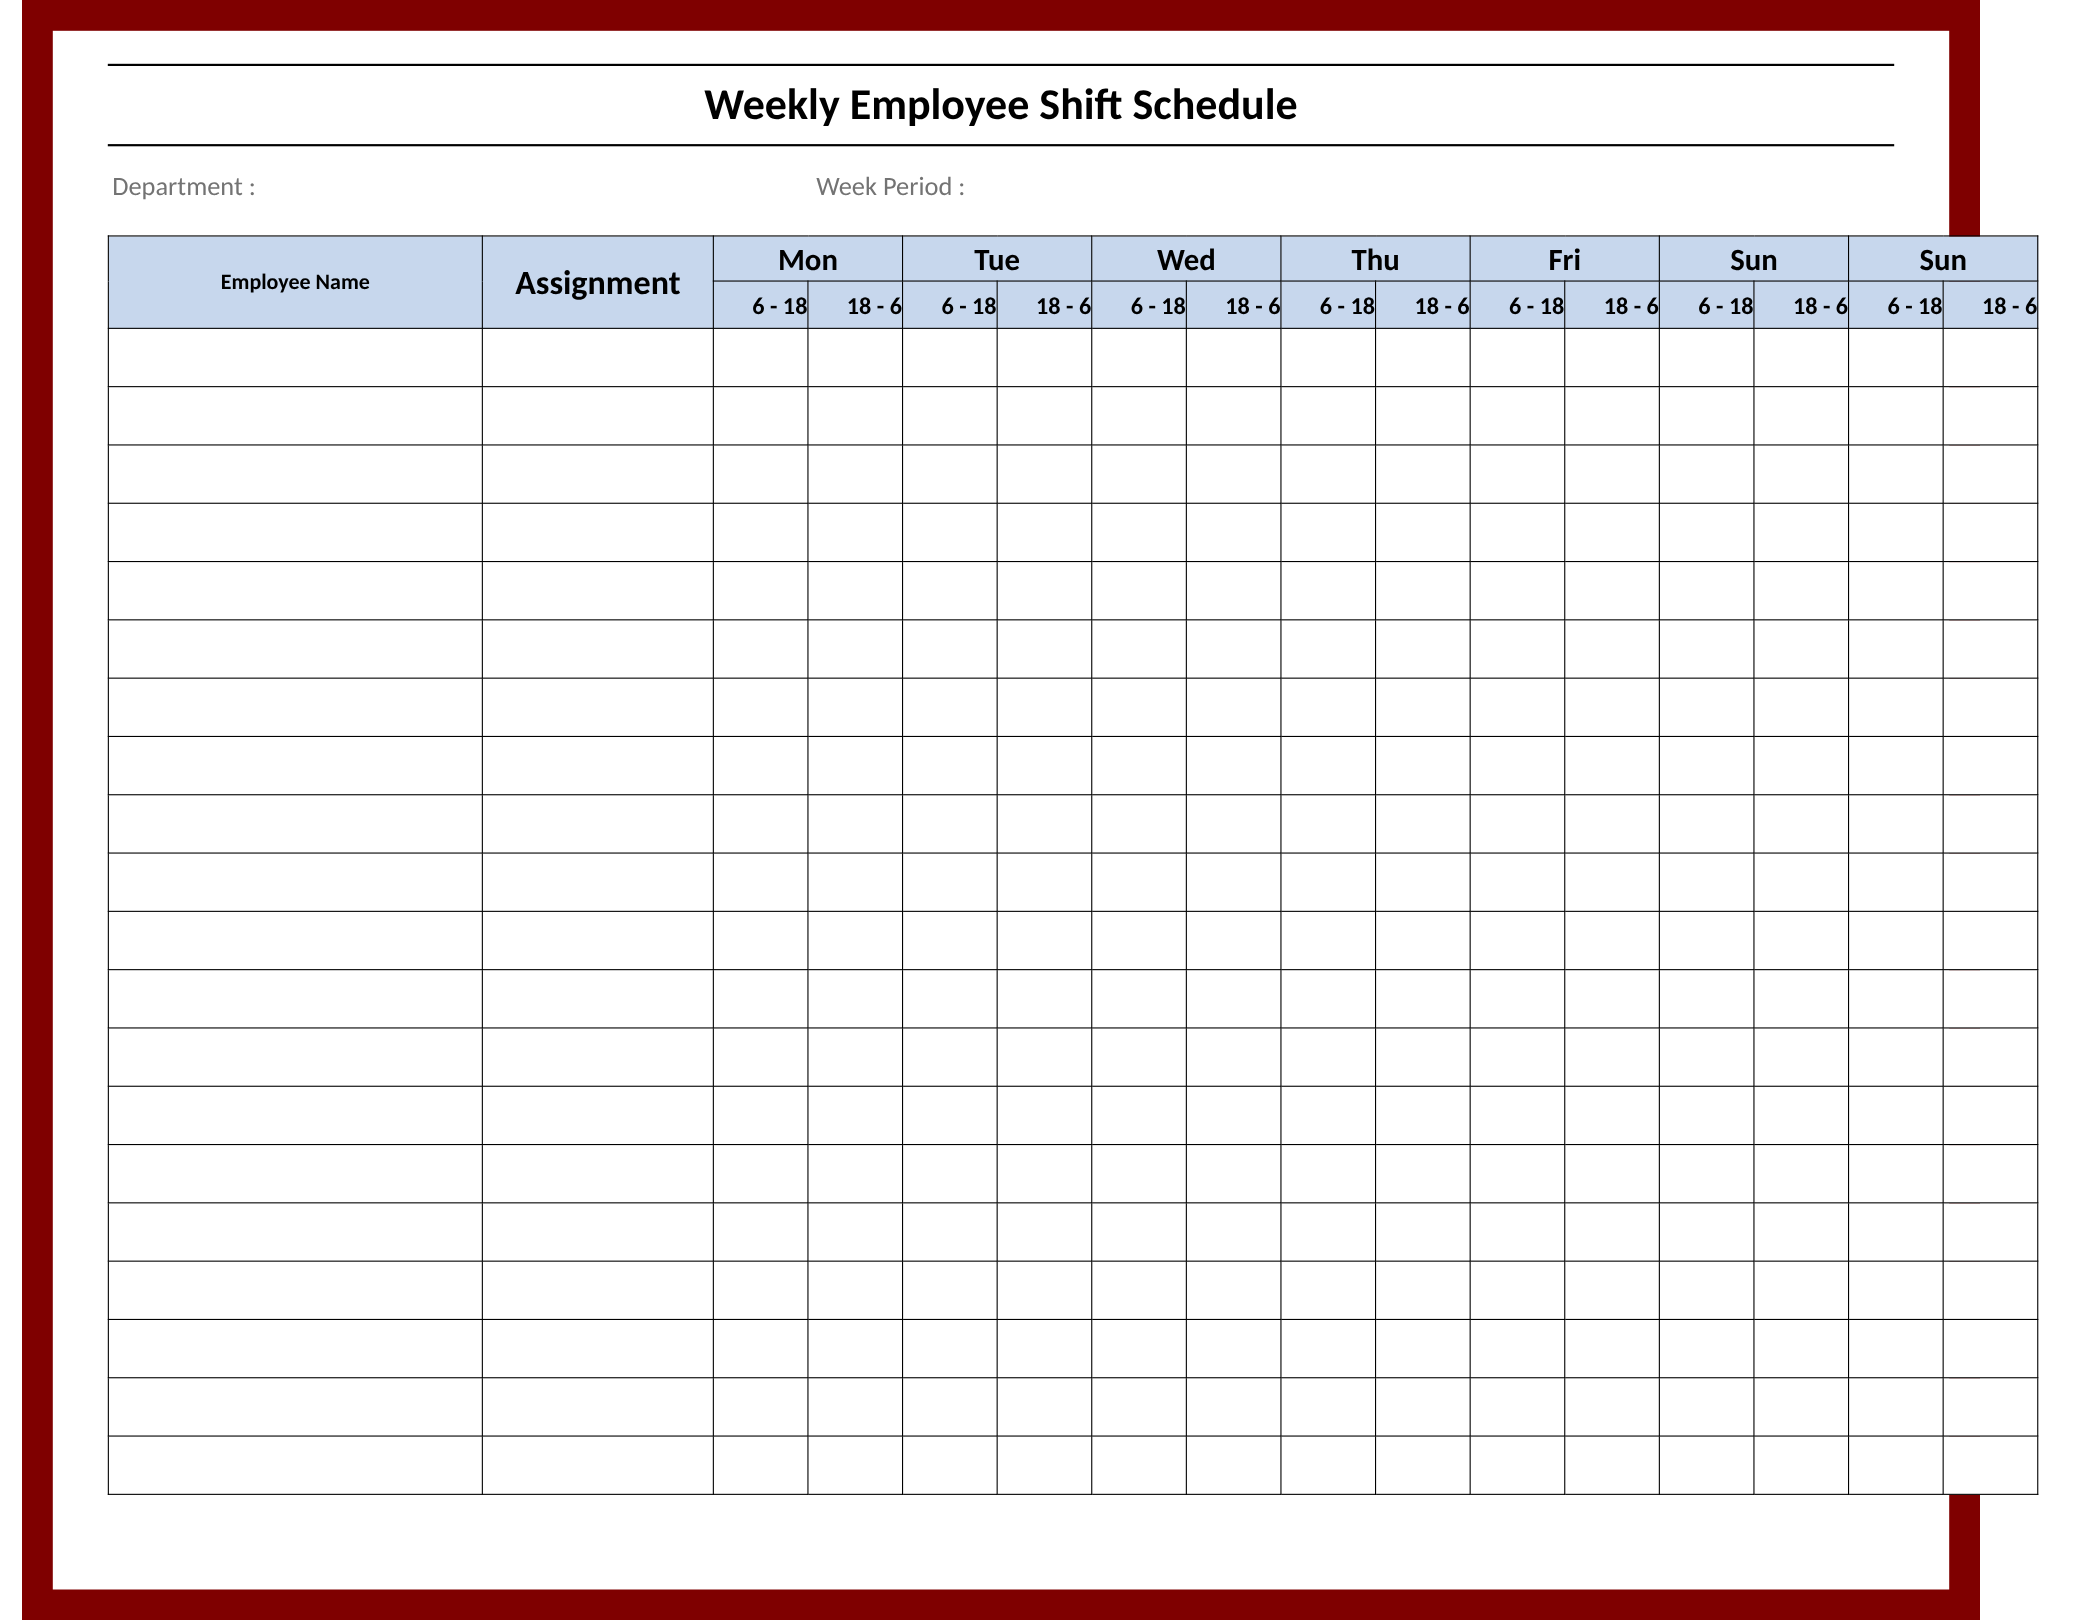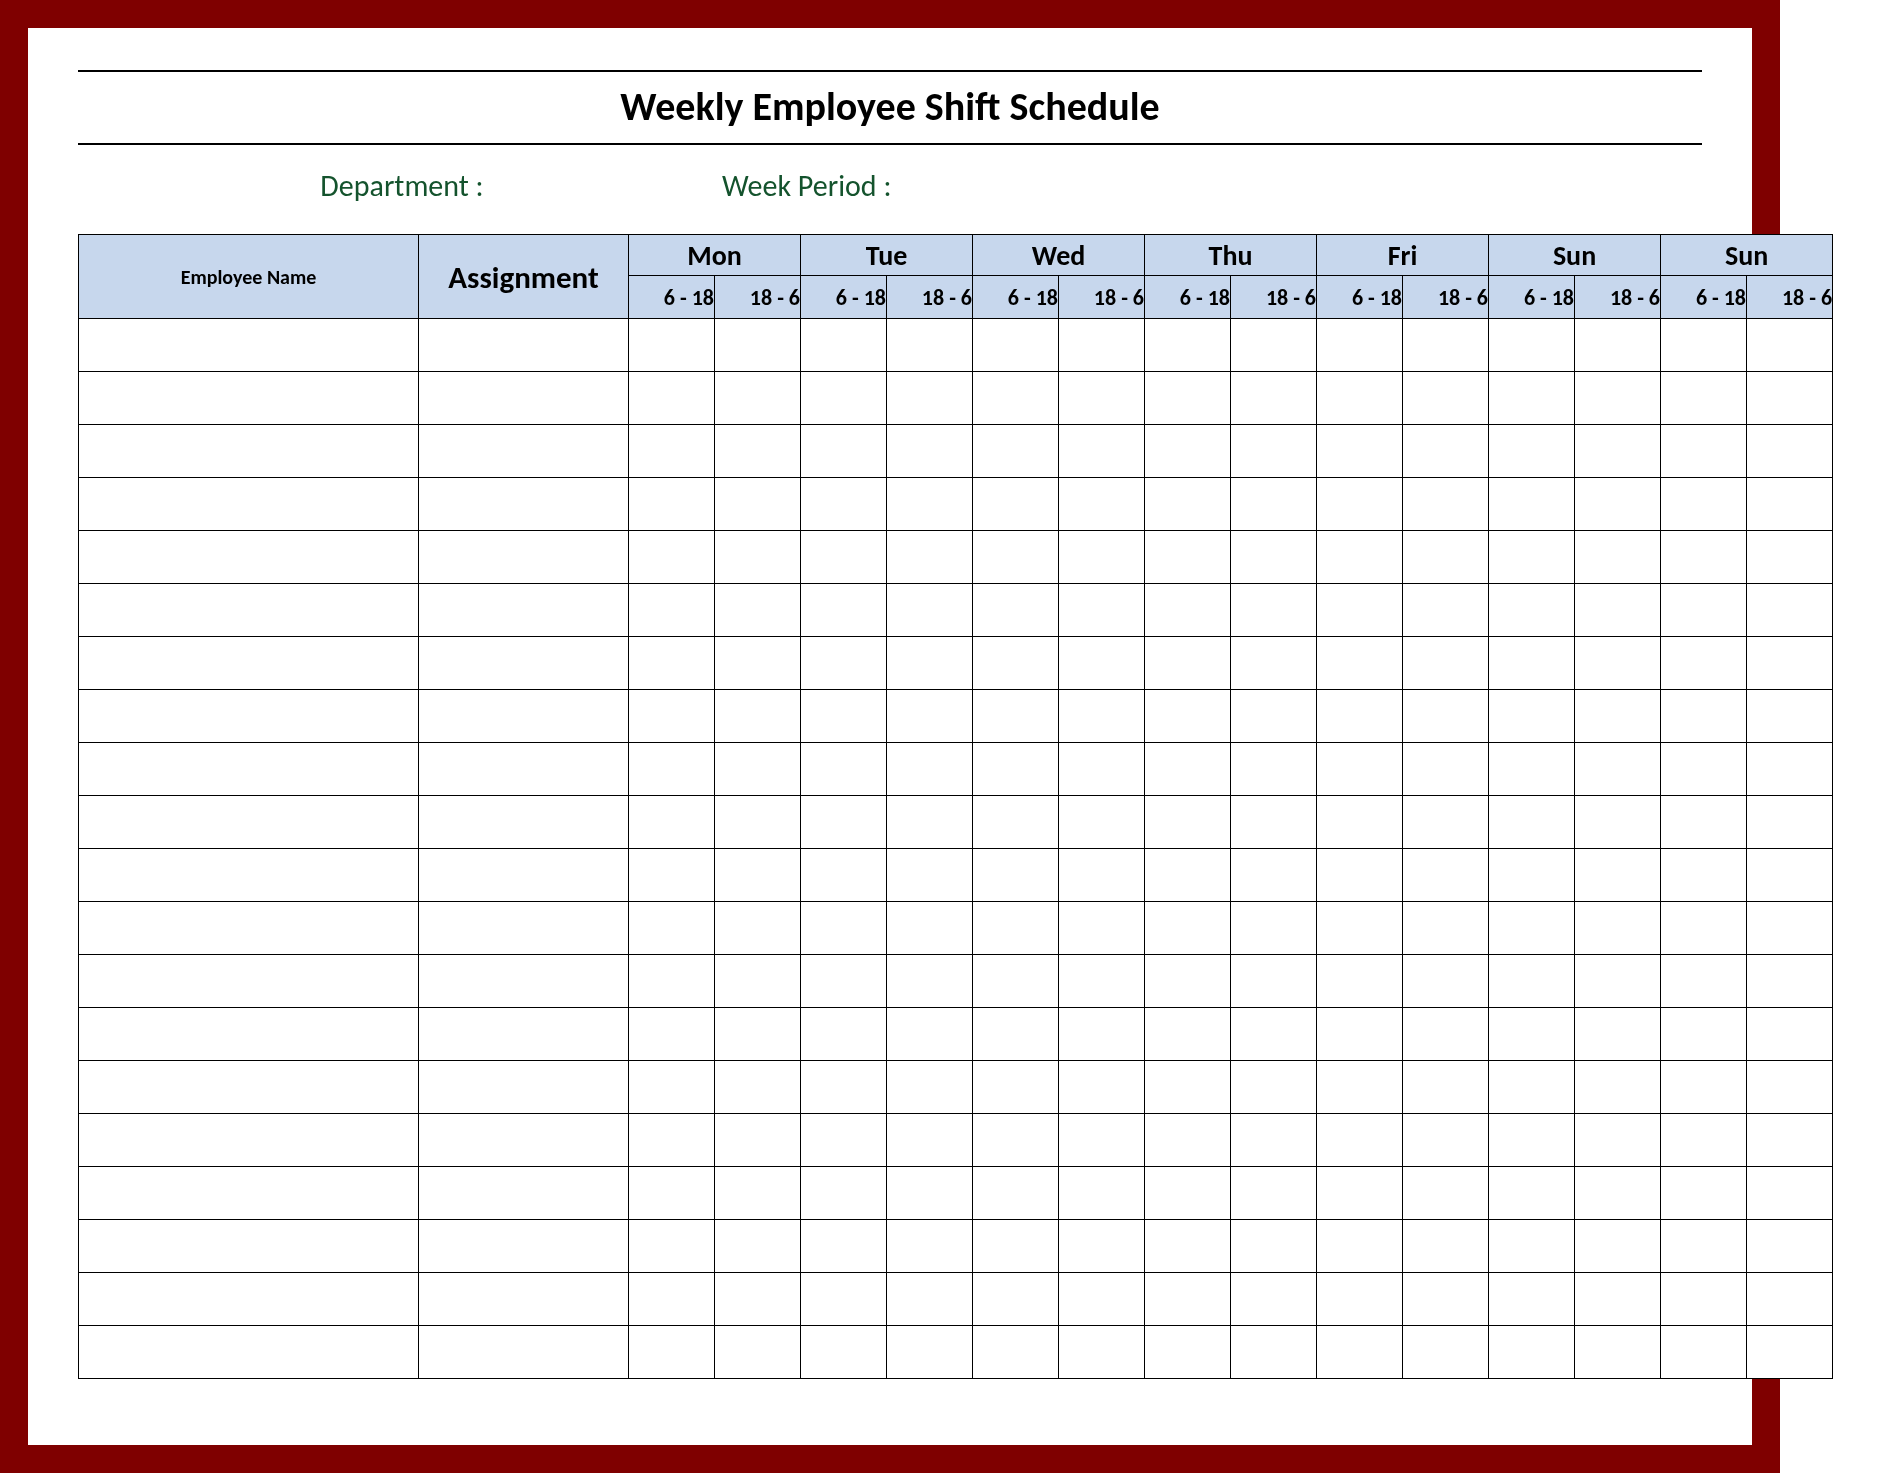--- a/index.html
+++ b/index.html
@@ -9,44 +9,44 @@
     height: 1473px;
     font-family: Calibri, Arial, sans-serif;
     background: #fff;
   }
   .frame {
     box-sizing: border-box;
     width: 1780px;
     height: 1473px;
     border: 28px solid #7f0000;
     background: #fff;
-    padding: 42px 50px 50px 50px;
+    padding: 30px 50px 50px 50px;
+    margin-left: 20px;
   }
   .title-rule-top {
     border-top: 2px solid #000;
     margin: 0 0 0 0;
   }
   .title-rule-bottom {
     border-top: 2px solid #000;
     margin: 0 0 22px 0;
   }
   .title {
     text-align: center;
     font-size: 40px;
     font-weight: bold;
     padding: 10px 0 12px 0;
     color: #000;
   }
   .meta {
     display: flex;
-    font-size: 30px;
-    color: #14532d;
+    font-size: 24px;
+    color: #737373;
     margin-bottom: 30px;
     padding-left: 4px;
-    text-align: center;
   }
   .meta .dept {
     width: 640px;
   }
   .meta .wp {
     flex: 0 0 auto;
   }
   table.sched {
     border-collapse: collapse;
     width: 100%;

